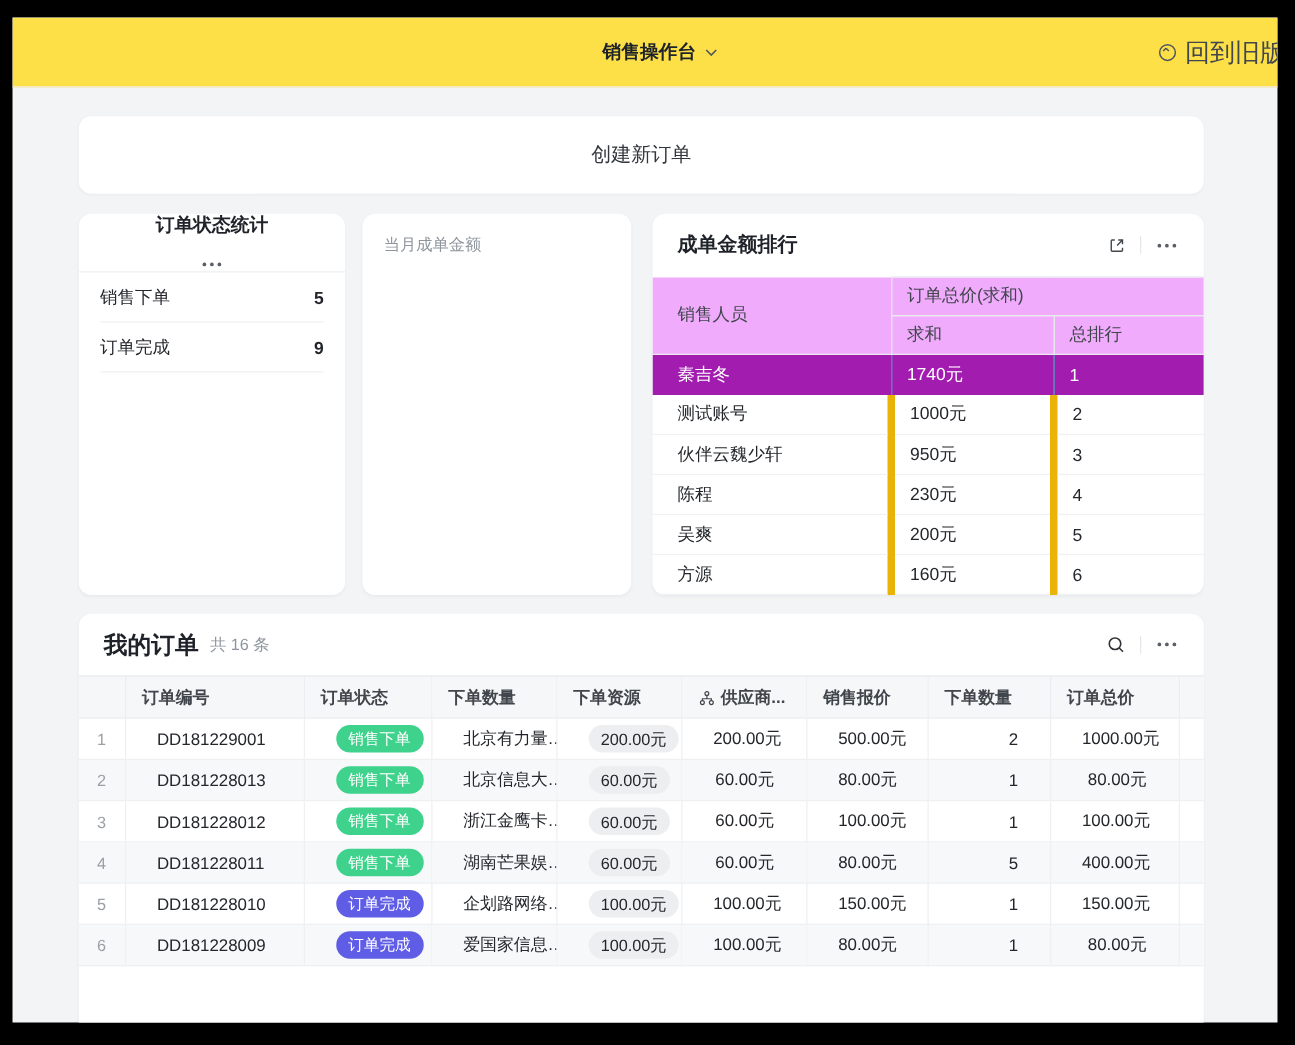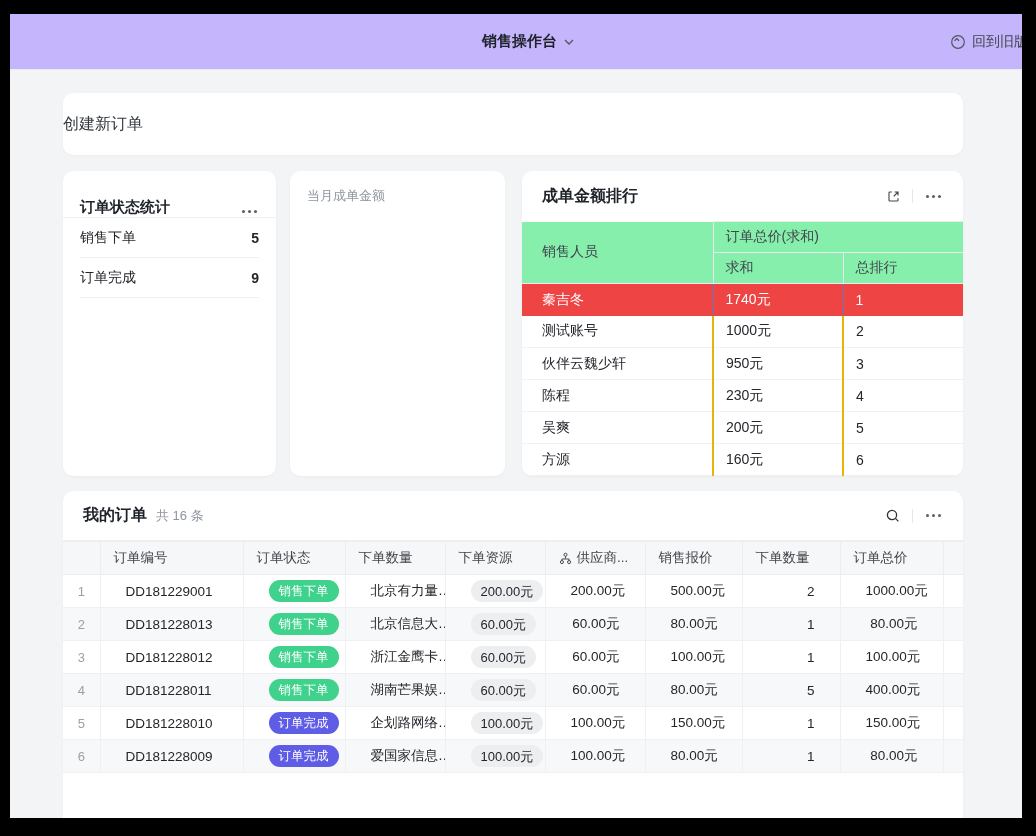--- a/index.html
+++ b/index.html
@@ -3,41 +3,41 @@
 <meta charset="utf-8">
 <style>
   * { margin:0; padding:0; box-sizing:border-box; }
   body { font-family:"Liberation Sans","DejaVu Sans",sans-serif; }
 
   .screen { width:1036px; height:836px; background:#000; position:relative; overflow:hidden; }
   .viewport { position:absolute; left:10px; top:14px; width:1012px; height:804px;
               background:#f3f4f6; overflow:hidden; }
 
   
-  .topbar { height:56px; background:#c4b5fd; border-bottom:1px solid #ededf0;
+  .topbar { height:56px; background:#fde047; border-bottom:1px solid #ededf0;
             display:flex; align-items:center; justify-content:center; position:relative;padding-left:24px; }
   .topbar-title { display:flex; align-items:center; gap:7px; font-size:15px; font-weight:700;
                   color:#1f2329; cursor:pointer; }
   .back-btn { position:absolute; right:-6px; top:0; height:56px; display:flex; align-items:center;
-              gap:6px; font-size:14px; color:#42464d; cursor:pointer; padding-right:0; }
+              gap:6px; font-size:20px; color:#42464d; cursor:pointer; padding-right:0; }
 
   
   .content { margin-left:53px; width:900px; }
 
   .card { background:#fff; border-radius:10px; box-shadow:0 1px 3px rgba(31,35,41,.04); }
 
   .create-card { margin-top:23px; height:62px; display:flex; align-items:center;
-                 justify-content:flex-start; font-size:16px; font-weight:500; color:#33373d; cursor:pointer; }
+                 justify-content:center; font-size:16px; font-weight:500; color:#33373d; cursor:pointer; }
 
   .cards-row { margin-top:16px; display:flex; height:305px; }
 
   
   .status-card { width:213px; overflow:hidden; }
-  .status-card .card-head { height:47px; padding:0 17px; display:flex; align-items:flex-end;
-                            justify-content:space-between; border-bottom:1px solid #eef0f2; }
+  .status-card .card-head { height:47px; padding:0 17px; display:flex; align-items:center;
+                            justify-content:space-between; border-bottom:1px solid #eef0f2;flex-direction:column; }
   .card-title { font-size:15px; font-weight:700; color:#1f2329; }
   .dots { display:flex; gap:3px; align-items:center; cursor:pointer; padding:4px 2px; }
   .dots i { width:3px; height:3px; border-radius:50%; background:#5a5f66; display:block; }
   .status-row { height:40px; margin:0 17px; display:flex; align-items:center;
                 justify-content:space-between; border-bottom:1px solid #f0f1f3; font-size:14px;
                 color:#23262b; cursor:pointer; }
   .status-row .val { font-weight:700; }
   .status-row.total .lbl { font-weight:700; }
 
   
@@ -49,45 +49,45 @@
   .ranking-card { width:441px; margin-left:17px; overflow:hidden; display:flex; flex-direction:column; }
   .ranking-head { height:50px; padding:0 20px; display:flex; align-items:center;
                   justify-content:space-between; }
   .head-icons { display:flex; align-items:center; }
   .vdiv { width:1px; height:14px; background:#e4e6e9; margin:0 11px; }
   .icon-btn { display:flex; align-items:center; justify-content:center; cursor:pointer; }
 
   table.rank { width:100%; border-collapse:collapse; table-layout:fixed; font-size:14px; }
   table.rank th, table.rank td { font-weight:400; text-align:left; padding:0 12px; }
   table.rank col.c1 { width:191px; } table.rank col.c2 { width:130px; } table.rank col.c3 { width:120px; }
-  table.rank thead th { background:#86efac; color:#41464c; height:31px; border:1px solid #e9ebee; border-left:none; border-right:1px solid #e6e8eb; }
+  table.rank thead th { background:#f0abfc; color:#41464c; height:31px; border:1px solid #e9ebee; border-left:none; border-right:1px solid #e6e8eb; }
   table.rank thead th:last-child, table.rank td:last-child { border-right:none; }
   table.rank th.person { padding-left:20px; border-top:none; }
   table.rank tbody td { height:32px; color:#23262b; border-bottom:1px solid #f0f1f3;
-                        border-right:2px solid #eab308; }
+                        border-right:6px solid #eab308; }
   table.rank tbody td:first-child { padding-left:20px; font-weight:500; }
-  table.rank tr.hl td { background:#ef4444; color:#fff; border-right:1px solid #6a76bd; border-bottom:none;margin-top:32px; }
+  table.rank tr.hl td { background:#a21caf; color:#fff; border-right:1px solid #6a76bd; border-bottom:none;margin-top:32px; }
   table.rank tbody tr { cursor:pointer; }
 
   
   .orders-card { margin-top:15px; height:340px; border-radius:10px 10px 0 0; overflow:hidden; }
   .orders-head { height:50px; padding:0 20px; display:flex; align-items:center; border-bottom:1px solid #eef0f2; }
-  .orders-title { font-size:16px; font-weight:700; color:#1f2329; }
+  .orders-title { font-size:19px; font-weight:700; color:#1f2329; }
   .orders-count { font-size:13px; color:#8f959e; margin-left:9px; }
   .orders-head .spacer { flex:1; }
 
   .filter-row { height:48px; padding:0 17px; display:flex; align-items:center; }
   .filter-label { font-size:14px; color:#23262b; margin-right:17px; }
   .select { width:155px; height:30px; border:1px solid #dfe2e6; border-radius:6px; background:#fff;
             display:flex; align-items:center; justify-content:space-between; padding:0 11px;
             font-size:13.5px; color:#b9bec5; cursor:pointer; margin-right:17px; }
 
   table.orders { width:900px; border-collapse:collapse; table-layout:fixed; font-size:13.5px; }
   table.orders th, table.orders td { overflow:hidden; white-space:nowrap; }
-  table.orders thead th { height:33px; background:#f6f7f8; color:#41464c; font-weight:400;
+  table.orders thead th { height:33px; background:#f6f7f8; color:#41464c; font-weight:700;
         text-align:left; padding:0 13px; border:1px solid #ebedf0; border-top:1px solid #ebedf0; }
   table.orders td { height:33px; padding:0 25px; border:1px solid #eef0f2; color:#23262b; }
   table.orders tr.stripe td { background:#f7f8f9; }
   table.orders td.num { color:#9aa0a6; text-align:center; padding:0 4px; font-size:13px; }
   table.orders td.r { text-align:right; }
   table.orders th:first-child, table.orders td:first-child { border-left:none; }
   table.orders th:last-child, table.orders td:last-child { border-right:none; }
   table.orders tbody tr { cursor:pointer; }
 
   .pill { display:inline-block; padding:2.5px 10px; border-radius:999px; color:#fff;

